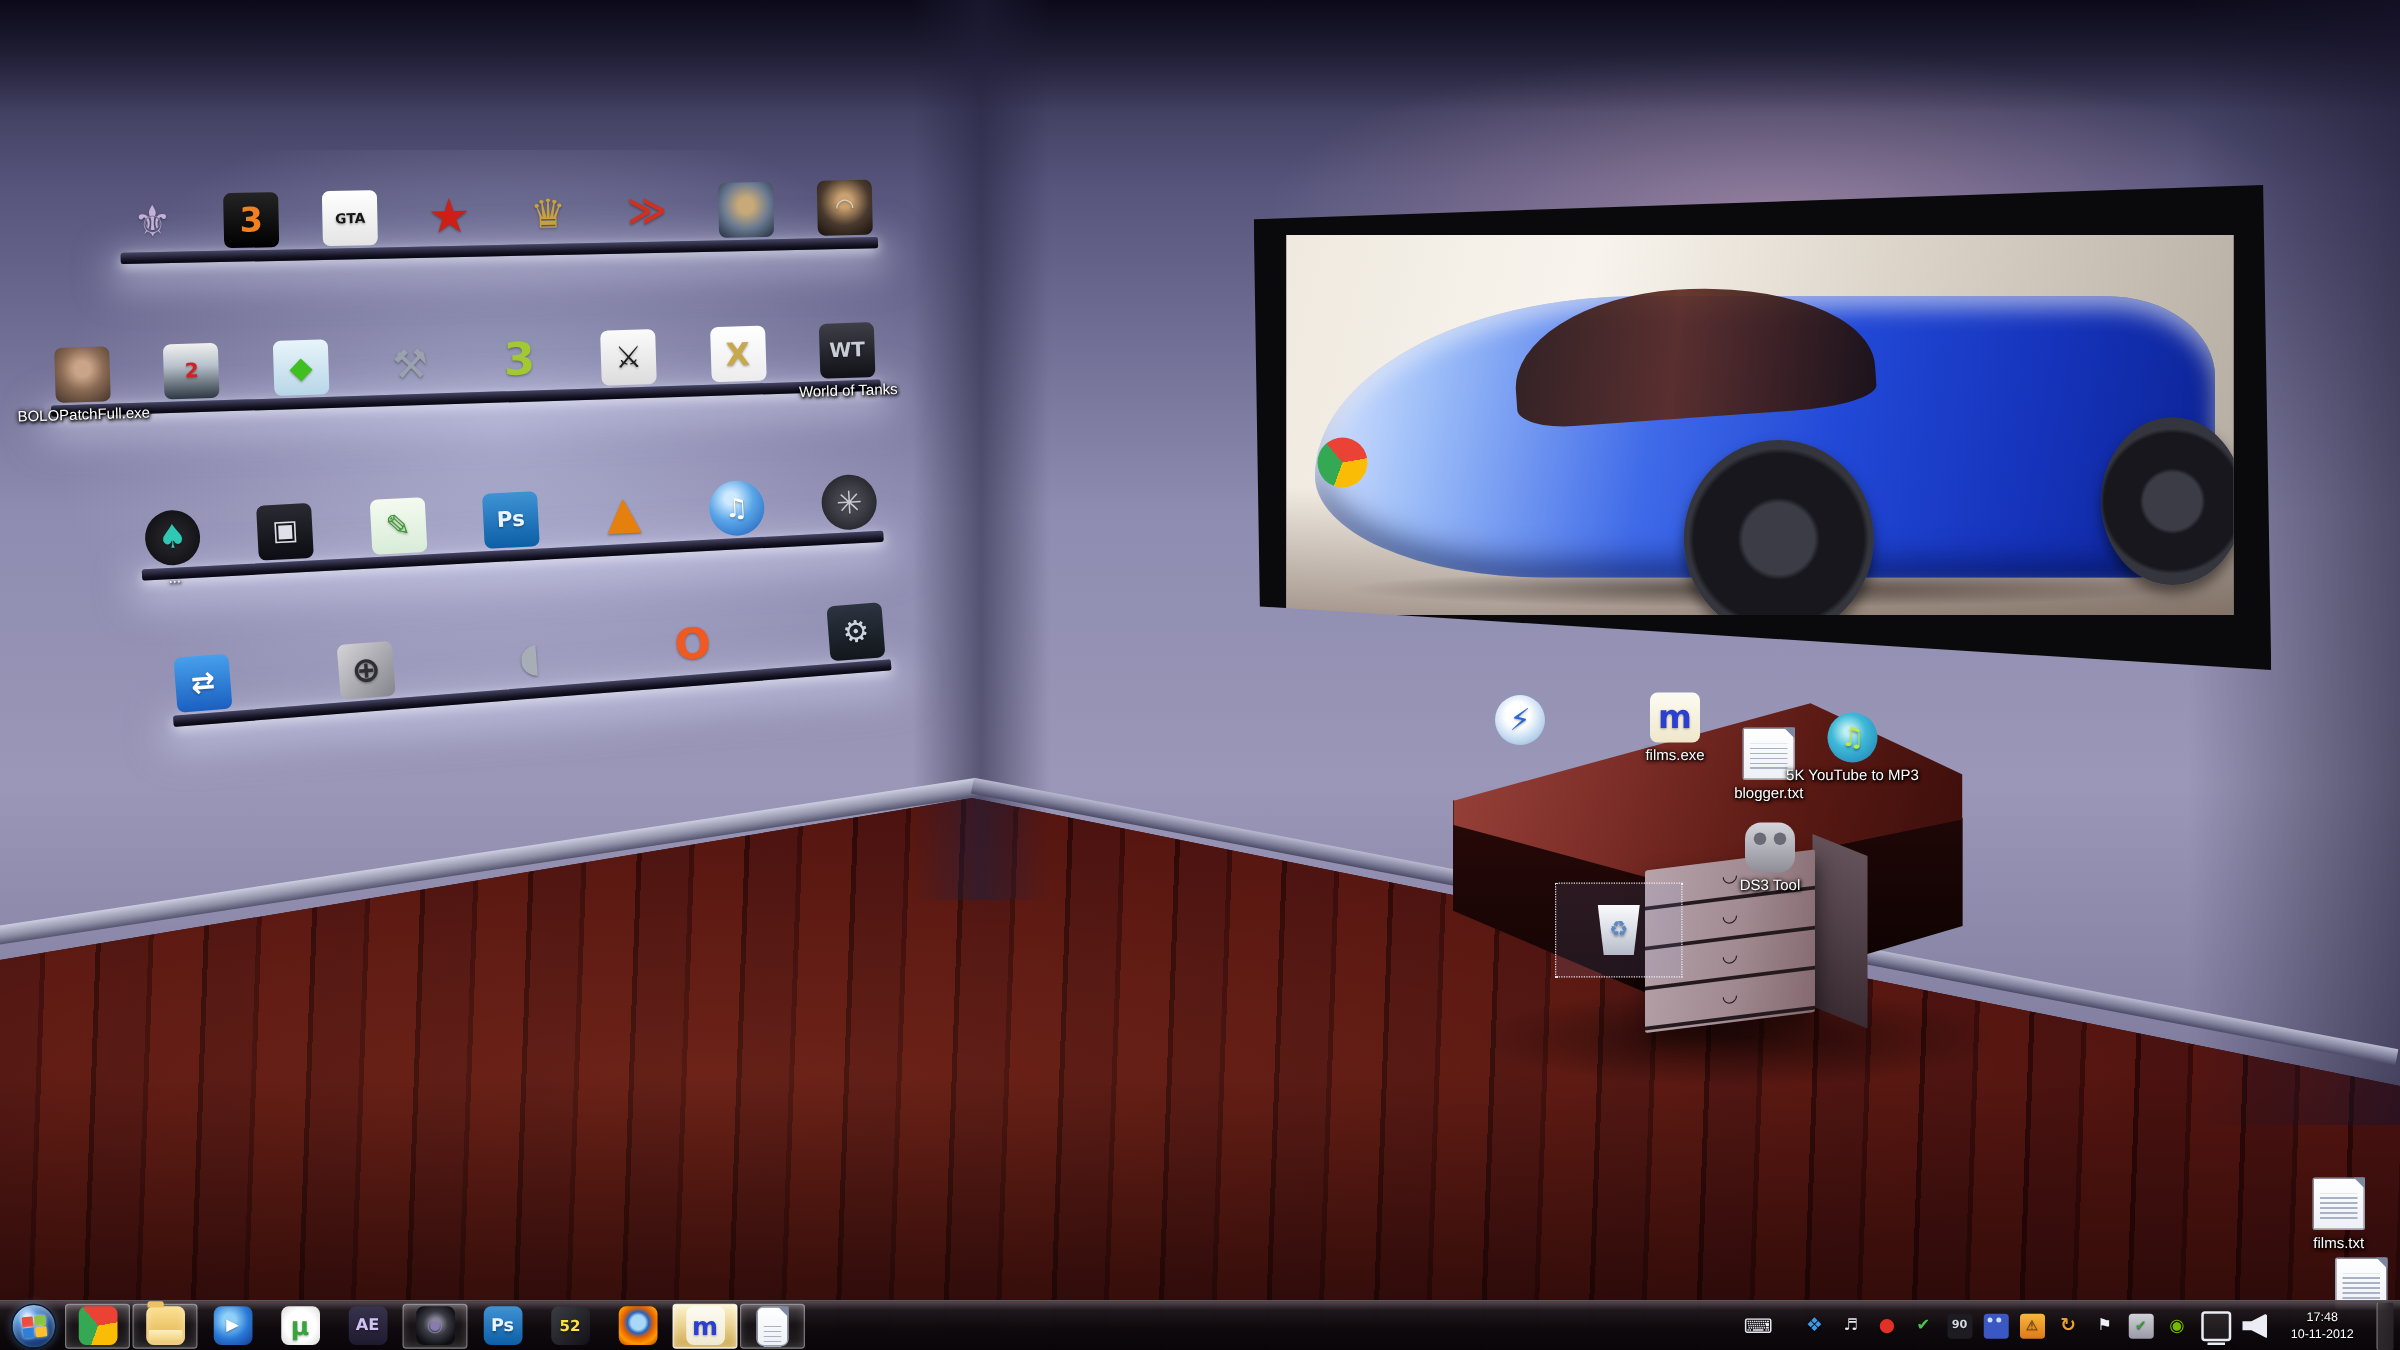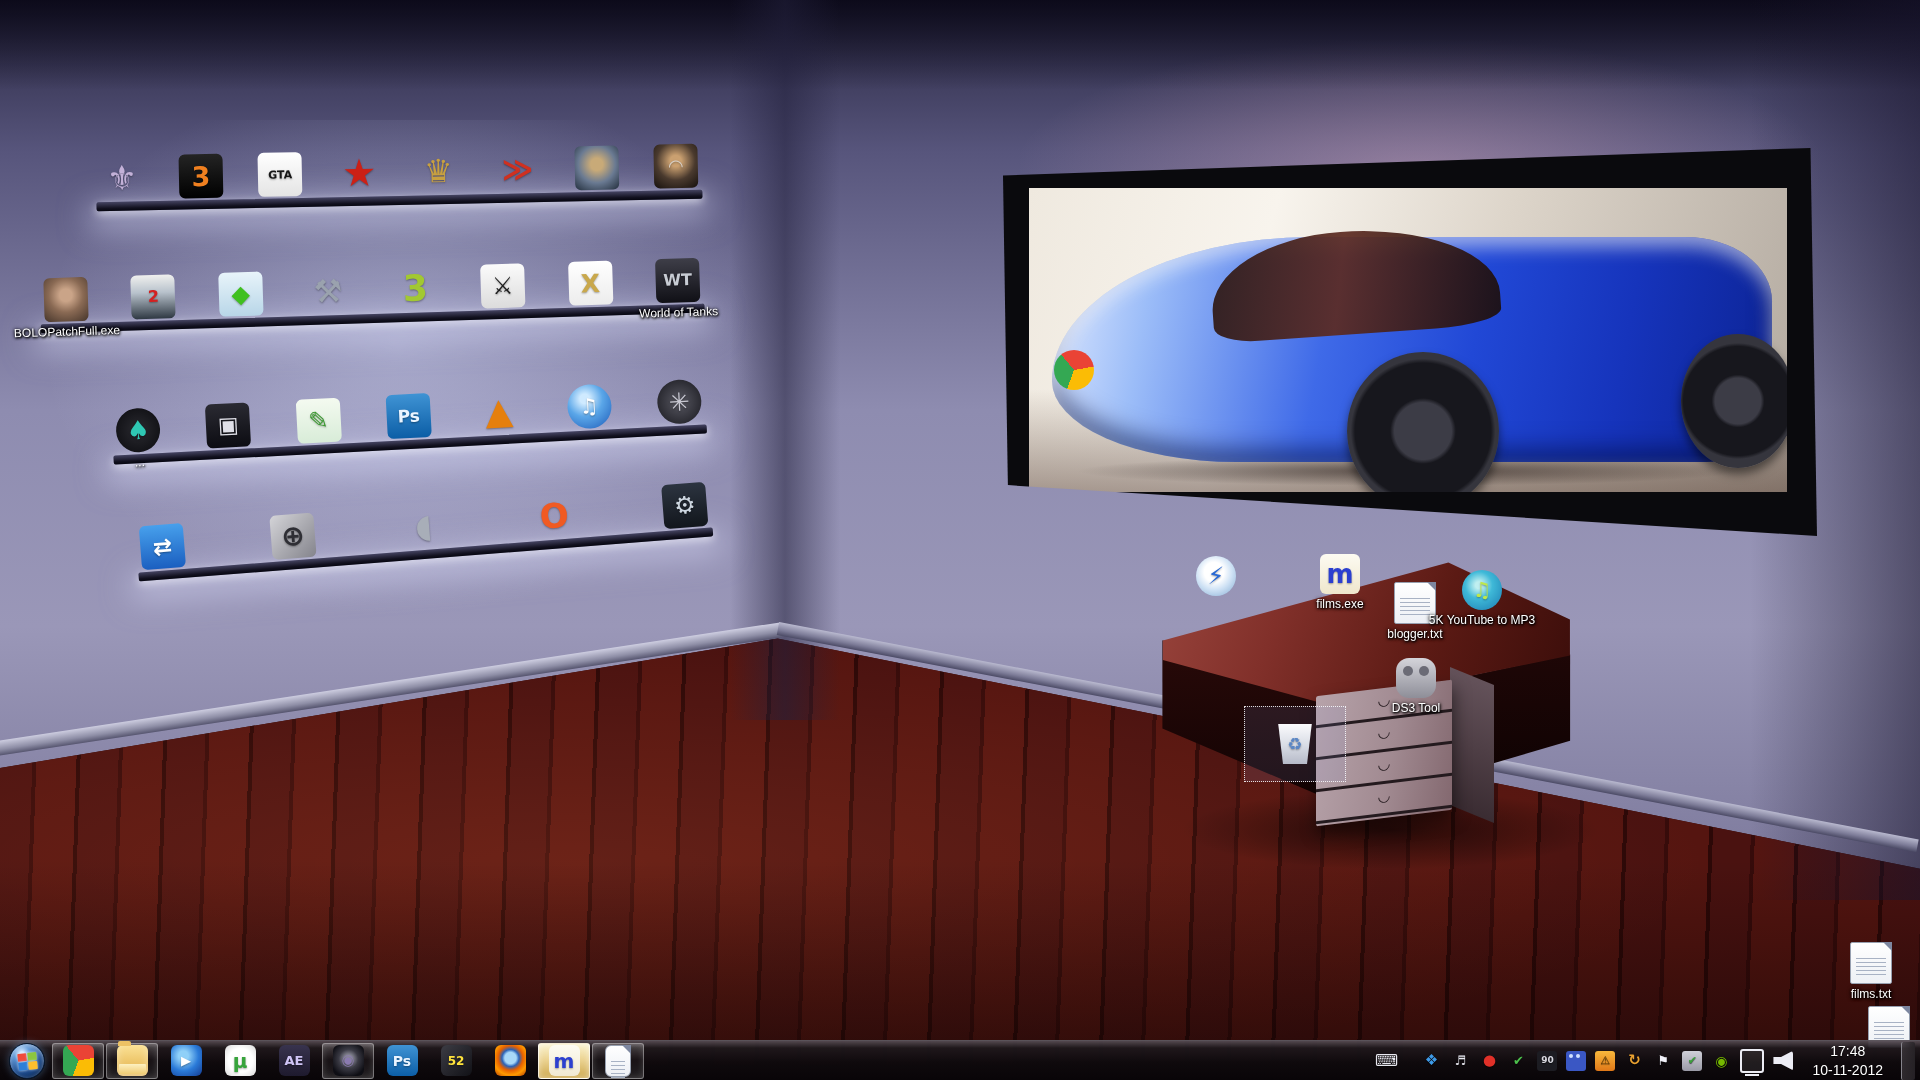--- a/index.html
+++ b/index.html
@@ -151,21 +151,21 @@
     border:1px solid #081a30;box-shadow:inset 0 2px 5px rgba(255,255,255,.55),0 0 8px rgba(130,190,255,.35);}
   .flag{position:absolute;inset:0;display:grid;place-content:center;grid-template-columns:9px 9px;gap:1px;
     transform:rotate(-6deg);}
   .flag i{width:9px;height:8px;border-radius:1px;display:block;box-shadow:0 0 3px rgba(255,255,255,.7);}
   .flag i:nth-child(1){background:#ef4b3c;}
   .flag i:nth-child(2){background:#8cc63f;}
   .flag i:nth-child(3){background:#2f7fd6;}
   .flag i:nth-child(4){background:#fdbf2d;}
   .tray{margin-left:auto;display:flex;align-items:center;gap:7px;padding-right:2px;}
   .tray-slot{display:flex;align-items:center;}
-  .clock{color:#fff;font-size:14px;line-height:1.3;text-align:center;margin:0 9px 0 10px;
+  .clock{color:#fff;font-size:10px;line-height:1.3;text-align:center;margin:0 9px 0 10px;
     text-shadow:0 1px 1px #000;}
   .showdesk{width:13px;height:38px;margin-left:2px;border-left:1px solid rgba(200,200,210,.6);
     background:linear-gradient(90deg,rgba(70,65,70,.6),rgba(40,36,40,.9));border-radius:2px;}
 </style>
 </head>
 <body>
 
 <div id="stage">
 
   <div class="wall"></div>

